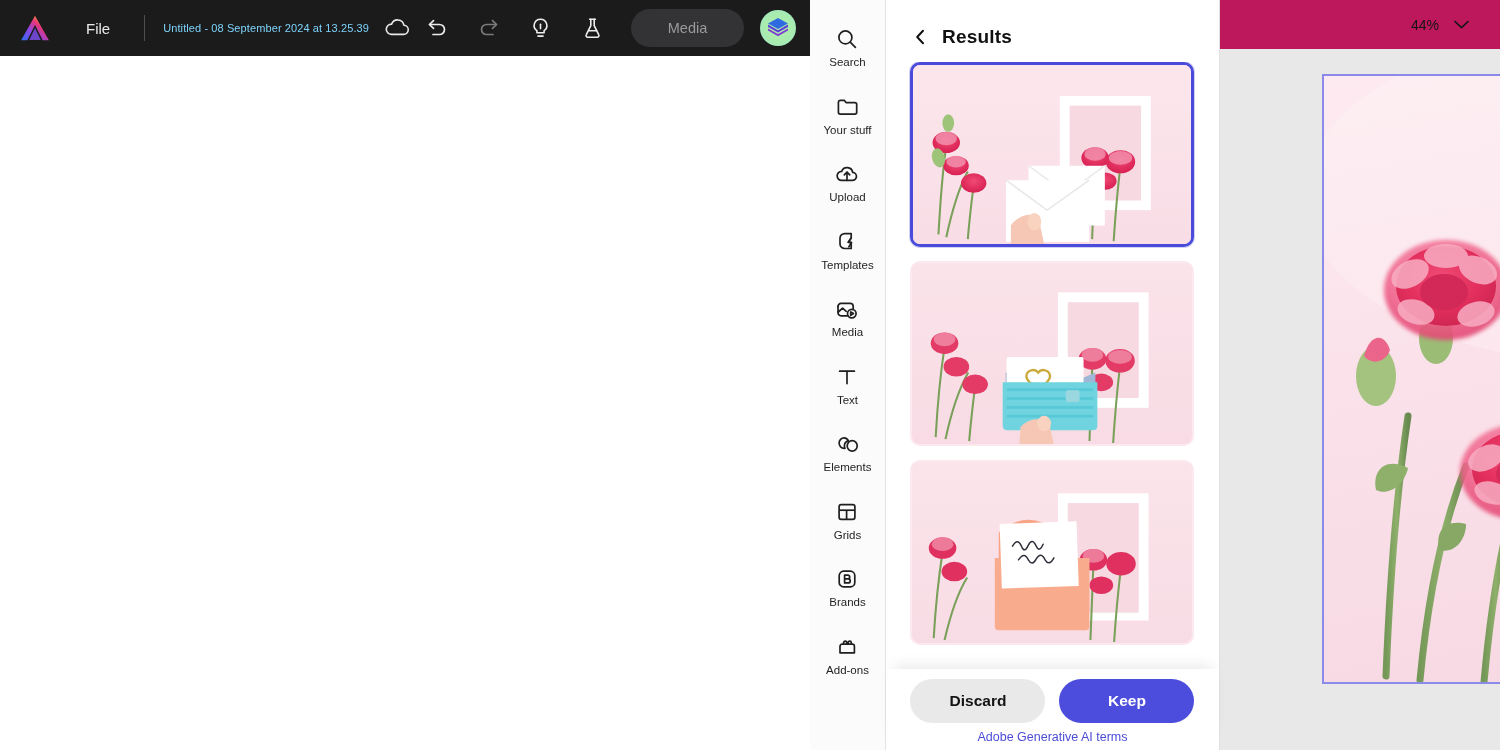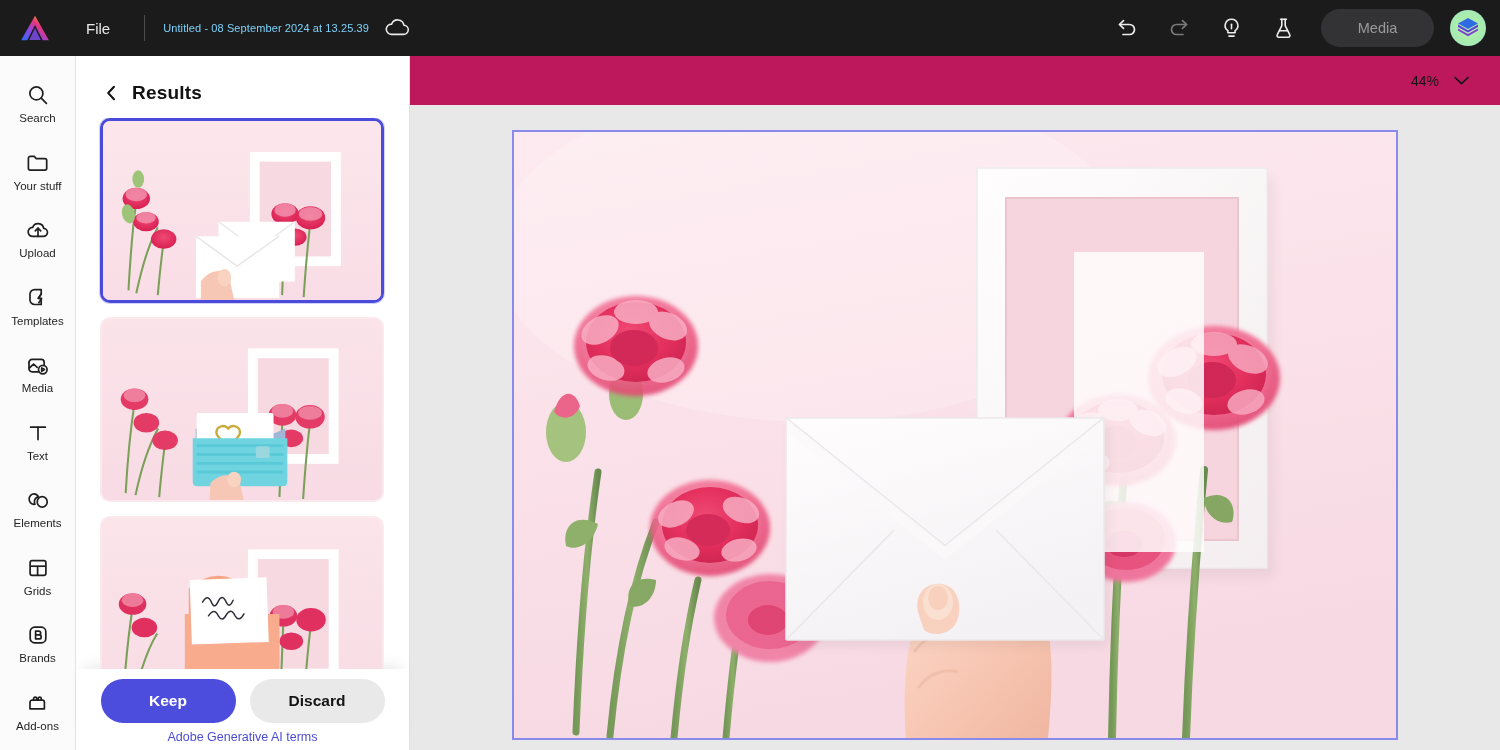--- a/index.html
+++ b/index.html
@@ -2,21 +2,21 @@
 <html><head>
 <meta charset="utf-8">
 <style>
   * { box-sizing: border-box; margin: 0; padding: 0; }
   html, body {
     width: 1500px; height: 750px;
     overflow: hidden;
     font-family: "Liberation Sans", sans-serif;
     background: #ffffff;
   }
-  .app { position: relative; width: 1500px; height: 750px; display: flex; flex-direction: column; }
+  .app { position: relative; width: 1500px; height: 750px; display: flex; }
 
   
   .topbar {
     height: 56px; min-height: 56px; background: #1b1b1b;
     display: flex; align-items: center; padding: 0 14px 0 18px;
     color: #e8e8e8;
   }
   .logo { width: 34px; height: 30px; display: block; margin-right: 22px; }
   .menu-file {
     font-size: 15px; color: #e9e9e9; padding: 6px 12px; border-radius: 5px; cursor: default;
@@ -430,22 +430,22 @@
               <path d="M102 86 q5 -9 9 0 q3 8 7 -1 q4 -8 8 1 q3 7 7 -2"></path>
               <path d="M108 100 q6 -9 10 0 q4 7 8 -1 q5 -8 9 1 q4 7 9 -2"></path>
             </g>
             <path d="M84 140 q46 26 96 0" fill="#f9ab8e"></path>
           </svg>
         </div>
       </div>
 
       <div class="panel-footer">
         <div class="footer-row">
+          <button class="btn btn-discard">Discard</button>
           <button class="btn btn-keep">Keep</button>
-          <button class="btn btn-discard">Discard</button>
         </div>
         <a class="terms">Adobe Generative AI terms</a>
       </div>
     </div>
 
     <div class="stage">
       <div class="stage-bar">
         <div class="zoom-ctl">
           <span class="zoom-val">44%</span>
           <span>

